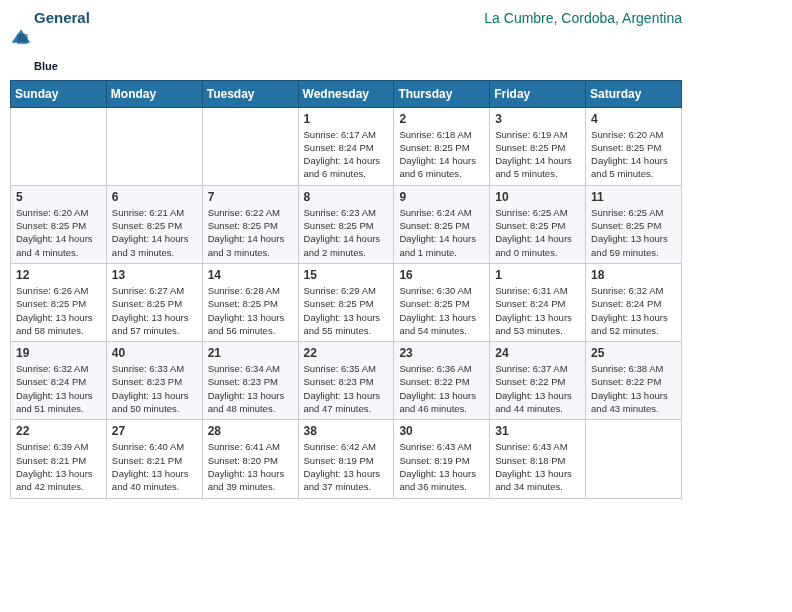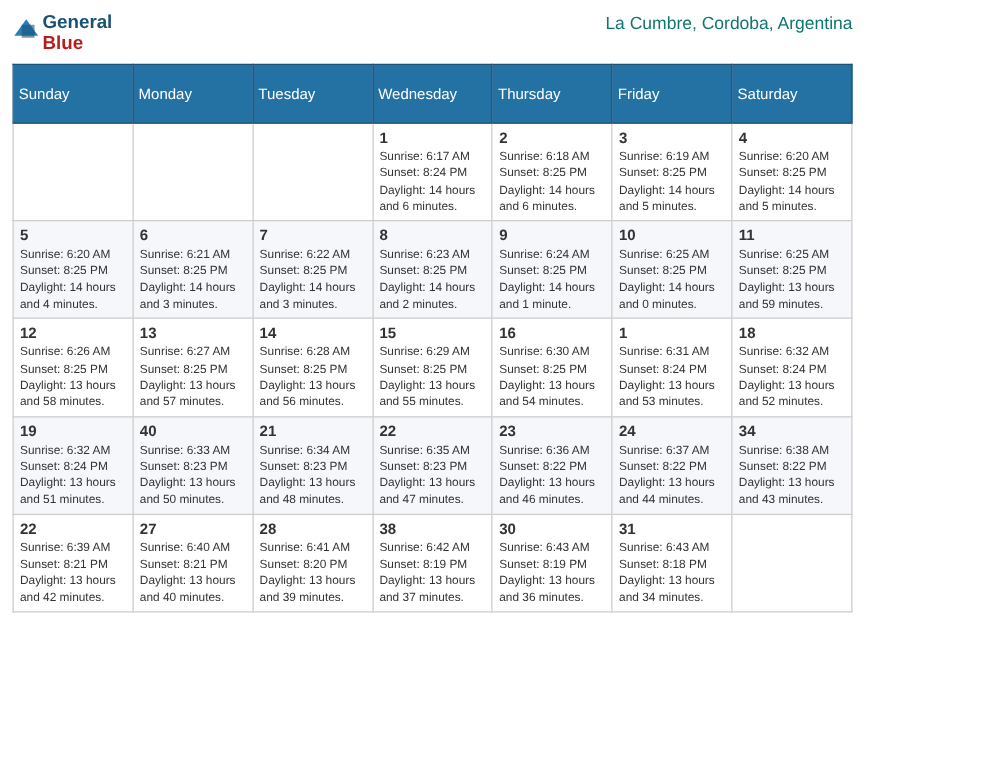--- a/index.html
+++ b/index.html
@@ -45,22 +45,22 @@
     }
     .calendar-table {
       width: 100%;
       border-collapse: collapse;
       border: 1px solid #ccc;
     }
     .calendar-table th {
       background-color: #2471a3;
       color: #fff;
       font-size: 12px;
-      font-weight: normal;
-      padding: 16px 4px;
+      font-weight: bold;
+      padding: 6px 4px;
       text-align: left;
       border: 1px solid #1a5276;
     }
     .calendar-table td {
       border: 1px solid #ccc;
       vertical-align: top;
       padding: 4px 5px;
       width: calc(100% / 7);
       min-height: 75px;
       background: #fff;
@@ -89,21 +89,21 @@
 
 <div class="page">
   <div class="header">
     <div class="logo">
       <svg class="logo-icon" viewBox="0 0 30 30" xmlns="http://www.w3.org/2000/svg">
         <polygon points="15,2 28,20 2,20" fill="#2980b9"></polygon>
         <polygon points="10,8 24,8 24,22 10,22" fill="#1a5276" opacity="0.6"></polygon>
       </svg>
       <div>
         <div style="font-size:15px;font-weight:bold;color:#1a5276;line-height:1.1;">General</div>
-        <div style="font-size:15px;font-weight:bold;color:#b91c1c;line-height:1.1;">Blue</div>
+        <div style="font-size:11px;font-weight:bold;color:#0f172a;line-height:1.1;margin-top:33px;">Blue</div>
       </div>
     </div>
     <div class="title-section">
       <div class="location">La Cumbre, Cordoba, Argentina</div>
     </div>
   </div>
 
   <table class="calendar-table">
     <thead>
       <tr>
@@ -217,21 +217,21 @@
           </td>
           <td>
             <span class="day-number">23</span>
             <div class="day-info">Sunrise: 6:36 AM<br>Sunset: 8:22 PM<br>Daylight: 13 hours<br>and 46 minutes.</div>
           </td>
           <td>
             <span class="day-number">24</span>
             <div class="day-info">Sunrise: 6:37 AM<br>Sunset: 8:22 PM<br>Daylight: 13 hours<br>and 44 minutes.</div>
           </td>
           <td>
-            <span class="day-number">34</span>
+            <span class="day-number">25</span>
             <div class="day-info">Sunrise: 6:38 AM<br>Sunset: 8:22 PM<br>Daylight: 13 hours<br>and 43 minutes.</div>
           </td>
         </tr>
         <tr>
           <td>
             <span class="day-number">22</span>
             <div class="day-info">Sunrise: 6:39 AM<br>Sunset: 8:21 PM<br>Daylight: 13 hours<br>and 42 minutes.</div>
           </td>
           <td>
             <span class="day-number">27</span>

